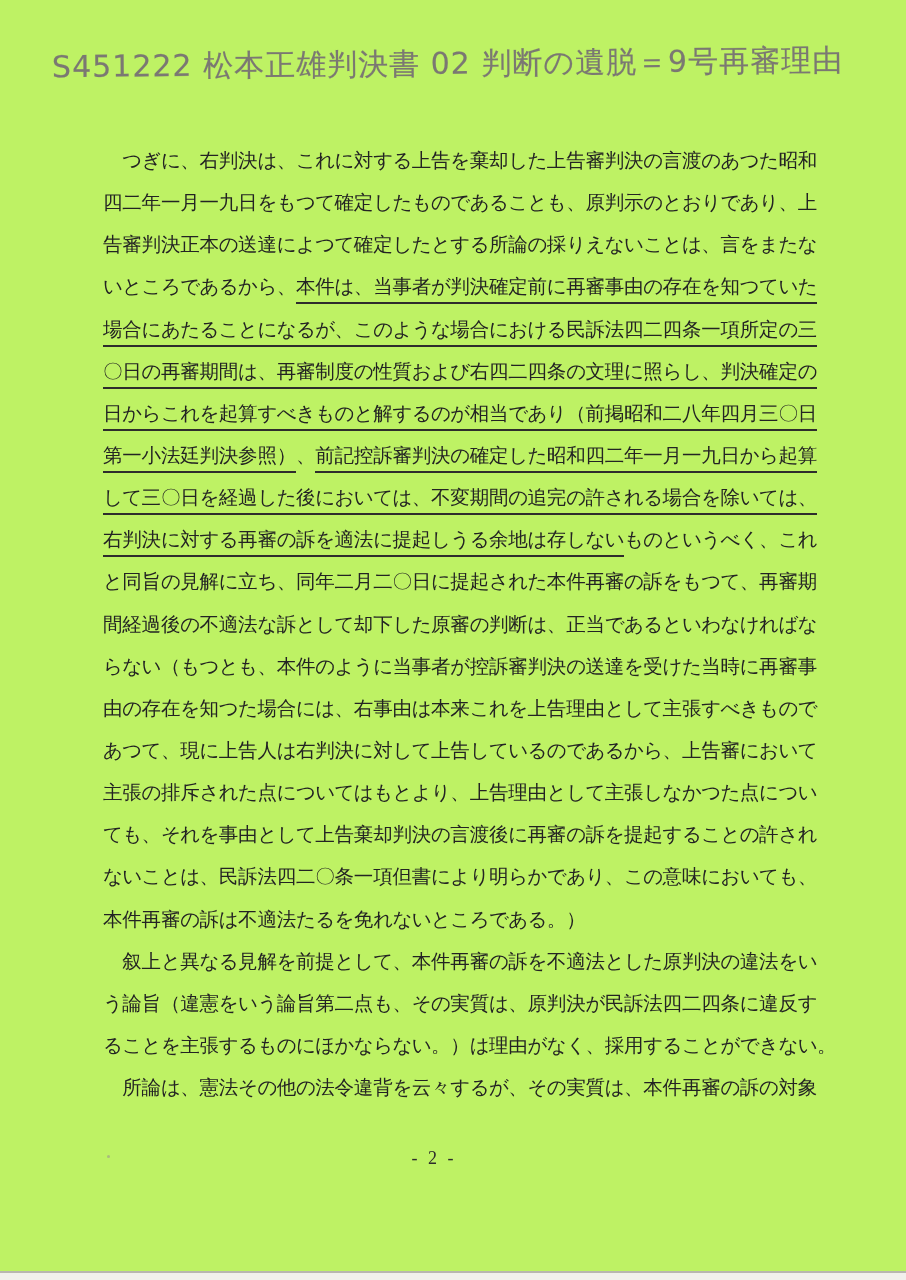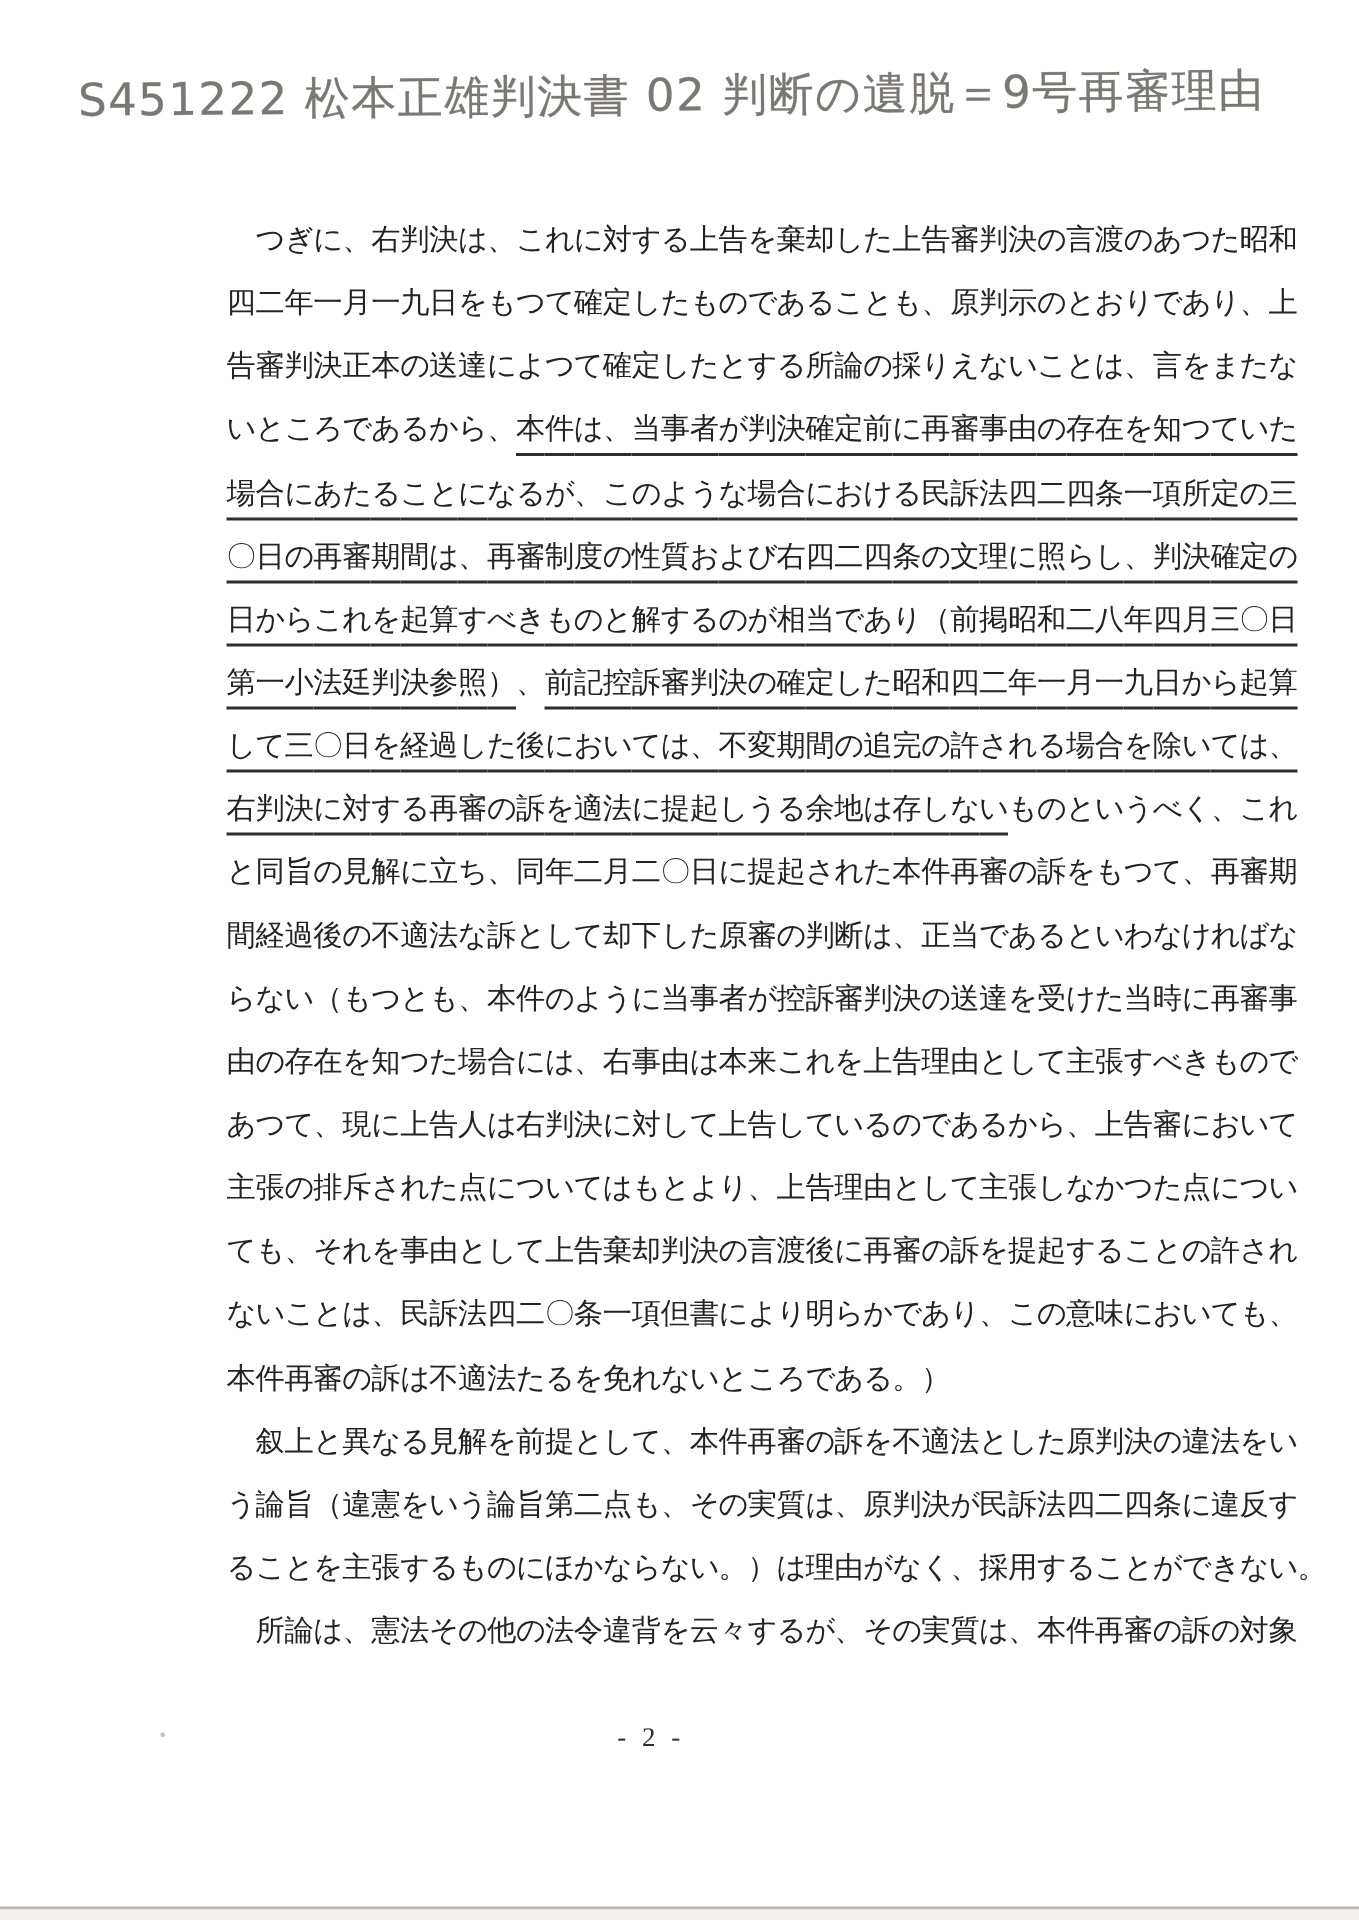--- a/index.html
+++ b/index.html
@@ -27,21 +27,20 @@
     transform:rotate(-0.5deg);
     white-space:nowrap;
     -webkit-text-stroke:0.3px rgba(120,118,112,.55);
   }
   
   .body-text{
     position:absolute;
     left:103px;top:149px;
     width:740px;
     color:var(--txt,#232323);
-    margin-left:48px;
   }
   .line{
     height:42.15px;
     white-space:nowrap;
   }
   .cell{
     display:inline-block;
     width:19.3px;
     height:27px;
     line-height:24px;
@@ -77,21 +76,21 @@
   }
   .speck{
     position:absolute;
     width:3px;height:3px;border-radius:50%;
     background:#9b988f;opacity:.6;
   }
 </style>
 </head>
 <body>
 
-<div class="page" style="background: #ffffff;">
+<div class="page" style="background: #bef264;">
 
   <div class="handwriting">S451222 松本正雄判決書 02 判断の遺脱＝9号再審理由</div>
 
   <div class="body-text">
       <div class="line"><span class="cell">　</span><span class="cell">つ</span><span class="cell">ぎ</span><span class="cell">に</span><span class="cell">、</span><span class="cell">右</span><span class="cell">判</span><span class="cell">決</span><span class="cell">は</span><span class="cell">、</span><span class="cell">こ</span><span class="cell">れ</span><span class="cell">に</span><span class="cell">対</span><span class="cell">す</span><span class="cell">る</span><span class="cell">上</span><span class="cell">告</span><span class="cell">を</span><span class="cell">棄</span><span class="cell">却</span><span class="cell">し</span><span class="cell">た</span><span class="cell">上</span><span class="cell">告</span><span class="cell">審</span><span class="cell">判</span><span class="cell">決</span><span class="cell">の</span><span class="cell">言</span><span class="cell">渡</span><span class="cell">の</span><span class="cell">あ</span><span class="cell">つ</span><span class="cell">た</span><span class="cell">昭</span><span class="cell">和</span></div>
       <div class="line"><span class="cell">四</span><span class="cell">二</span><span class="cell">年</span><span class="cell">一</span><span class="cell">月</span><span class="cell">一</span><span class="cell">九</span><span class="cell">日</span><span class="cell">を</span><span class="cell">も</span><span class="cell">つ</span><span class="cell">て</span><span class="cell">確</span><span class="cell">定</span><span class="cell">し</span><span class="cell">た</span><span class="cell">も</span><span class="cell">の</span><span class="cell">で</span><span class="cell">あ</span><span class="cell">る</span><span class="cell">こ</span><span class="cell">と</span><span class="cell">も</span><span class="cell">、</span><span class="cell">原</span><span class="cell">判</span><span class="cell">示</span><span class="cell">の</span><span class="cell">と</span><span class="cell">お</span><span class="cell">り</span><span class="cell">で</span><span class="cell">あ</span><span class="cell">り</span><span class="cell">、</span><span class="cell">上</span></div>
       <div class="line"><span class="cell">告</span><span class="cell">審</span><span class="cell">判</span><span class="cell">決</span><span class="cell">正</span><span class="cell">本</span><span class="cell">の</span><span class="cell">送</span><span class="cell">達</span><span class="cell">に</span><span class="cell">よ</span><span class="cell">つ</span><span class="cell">て</span><span class="cell">確</span><span class="cell">定</span><span class="cell">し</span><span class="cell">た</span><span class="cell">と</span><span class="cell">す</span><span class="cell">る</span><span class="cell">所</span><span class="cell">論</span><span class="cell">の</span><span class="cell">採</span><span class="cell">り</span><span class="cell">え</span><span class="cell">な</span><span class="cell">い</span><span class="cell">こ</span><span class="cell">と</span><span class="cell">は</span><span class="cell">、</span><span class="cell">言</span><span class="cell">を</span><span class="cell">ま</span><span class="cell">た</span><span class="cell">な</span></div>
       <div class="line"><span class="cell">い</span><span class="cell">と</span><span class="cell">こ</span><span class="cell">ろ</span><span class="cell">で</span><span class="cell">あ</span><span class="cell">る</span><span class="cell">か</span><span class="cell">ら</span><span class="cell">、</span><span class="cell u">本</span><span class="cell u">件</span><span class="cell u">は</span><span class="cell u">、</span><span class="cell u">当</span><span class="cell u">事</span><span class="cell u">者</span><span class="cell u">が</span><span class="cell u">判</span><span class="cell u">決</span><span class="cell u">確</span><span class="cell u">定</span><span class="cell u">前</span><span class="cell u">に</span><span class="cell u">再</span><span class="cell u">審</span><span class="cell u">事</span><span class="cell u">由</span><span class="cell u">の</span><span class="cell u">存</span><span class="cell u">在</span><span class="cell u">を</span><span class="cell u">知</span><span class="cell u">つ</span><span class="cell u">て</span><span class="cell u">い</span><span class="cell u">た</span></div>
       <div class="line"><span class="cell u">場</span><span class="cell u">合</span><span class="cell u">に</span><span class="cell u">あ</span><span class="cell u">た</span><span class="cell u">る</span><span class="cell u">こ</span><span class="cell u">と</span><span class="cell u">に</span><span class="cell u">な</span><span class="cell u">る</span><span class="cell u">が</span><span class="cell u">、</span><span class="cell u">こ</span><span class="cell u">の</span><span class="cell u">よ</span><span class="cell u">う</span><span class="cell u">な</span><span class="cell u">場</span><span class="cell u">合</span><span class="cell u">に</span><span class="cell u">お</span><span class="cell u">け</span><span class="cell u">る</span><span class="cell u">民</span><span class="cell u">訴</span><span class="cell u">法</span><span class="cell u">四</span><span class="cell u">二</span><span class="cell u">四</span><span class="cell u">条</span><span class="cell u">一</span><span class="cell u">項</span><span class="cell u">所</span><span class="cell u">定</span><span class="cell u">の</span><span class="cell u">三</span></div>
       <div class="line"><span class="cell u">〇</span><span class="cell u">日</span><span class="cell u">の</span><span class="cell u">再</span><span class="cell u">審</span><span class="cell u">期</span><span class="cell u">間</span><span class="cell u">は</span><span class="cell u">、</span><span class="cell u">再</span><span class="cell u">審</span><span class="cell u">制</span><span class="cell u">度</span><span class="cell u">の</span><span class="cell u">性</span><span class="cell u">質</span><span class="cell u">お</span><span class="cell u">よ</span><span class="cell u">び</span><span class="cell u">右</span><span class="cell u">四</span><span class="cell u">二</span><span class="cell u">四</span><span class="cell u">条</span><span class="cell u">の</span><span class="cell u">文</span><span class="cell u">理</span><span class="cell u">に</span><span class="cell u">照</span><span class="cell u">ら</span><span class="cell u">し</span><span class="cell u">、</span><span class="cell u">判</span><span class="cell u">決</span><span class="cell u">確</span><span class="cell u">定</span><span class="cell u">の</span></div>

